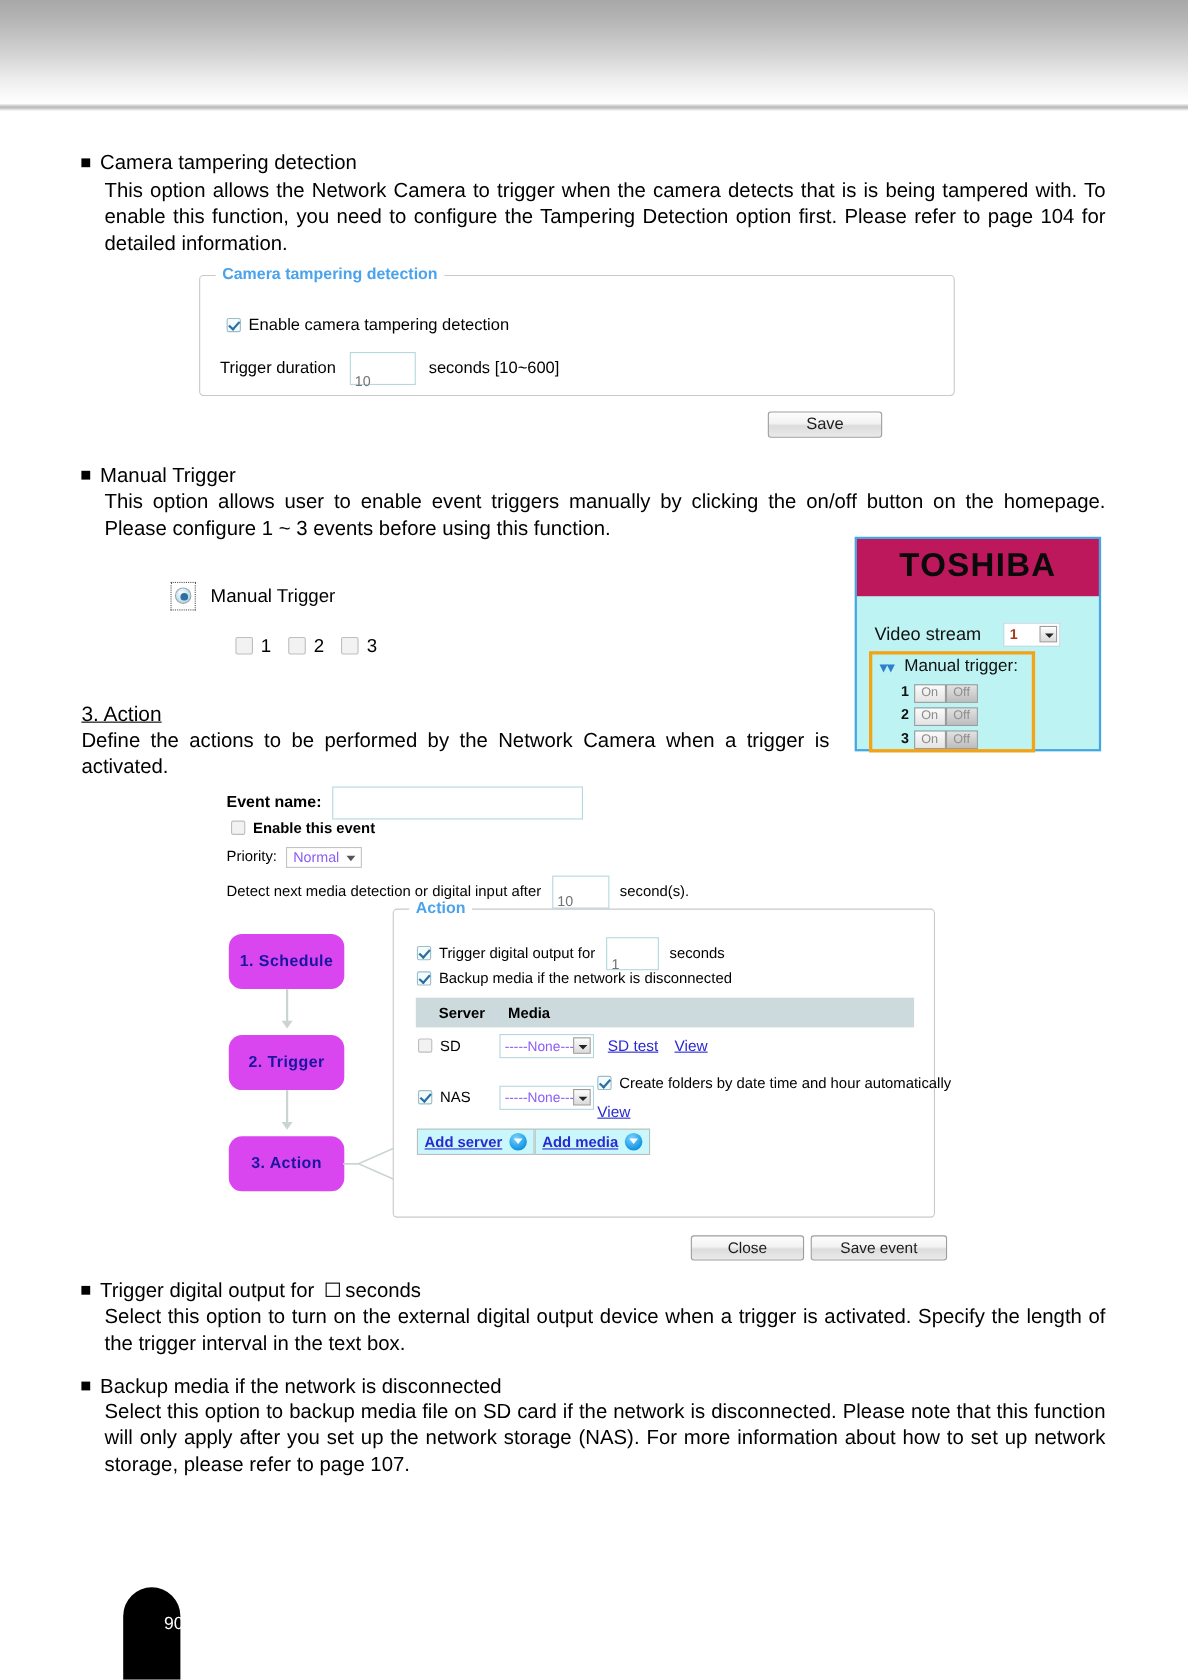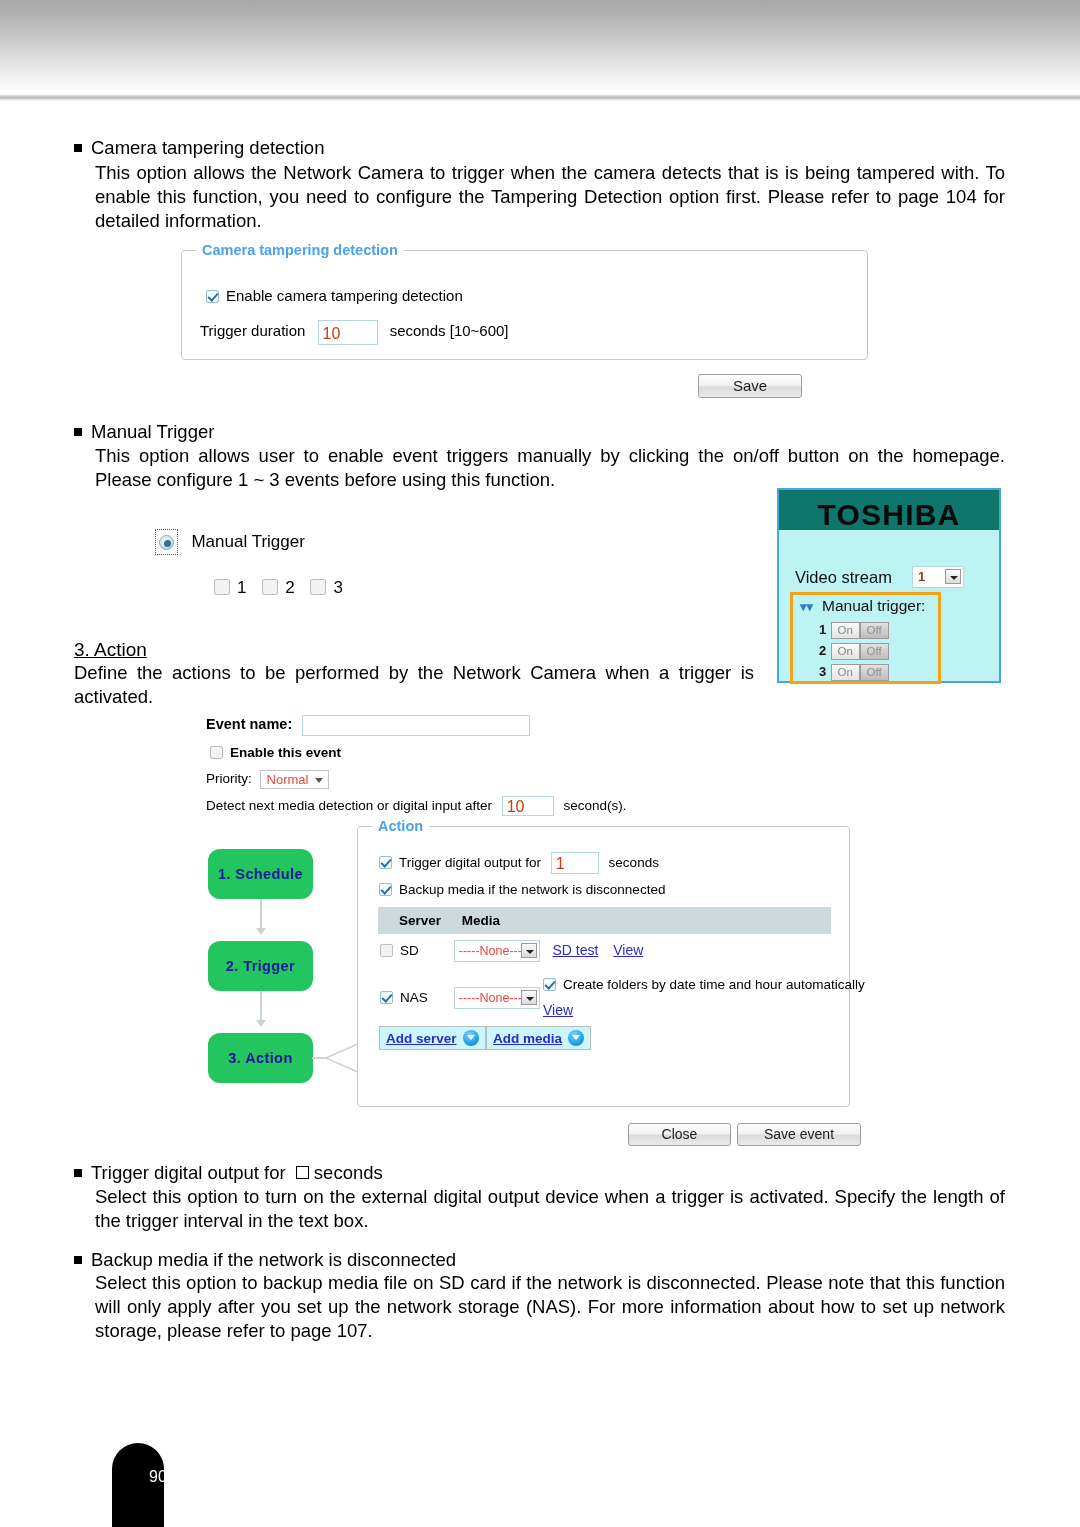--- a/index.html
+++ b/index.html
@@ -75,26 +75,26 @@
   .radio::after{
     content:""; position:absolute; left:4px; top:4px; width:7px; height:7px;
     border-radius:50%; background:#2d6f9e;
   }
   .radio-box{
     display:inline-block; padding:3px; border:1px dotted #555; vertical-align:middle;
   }
 
   .txtbox{
     display:inline-block; border:1px solid #b5d7e2; background:#fff;
-    font-size:16px; color:#c2410c; padding:1px 4px; vertical-align:middle;
+    font-size:13px; color:#737373; padding:14px 4px; vertical-align:middle;
   }
 
   .sel{
     display:inline-block; border:1px solid #b5d7e2; background:#fff;
-    font-size:13px; color:#ef4444; vertical-align:middle; position:relative;
+    font-size:13px; color:#8b5cf6; vertical-align:middle; position:relative;
     height:20px; line-height:18px; padding-left:5px;
   }
   .sel .arrowbtn{
     position:absolute; right:2px; top:2px; width:16px; height:15px;
     background:linear-gradient(to bottom,#fdfdfd,#dadada);
     border:1px solid #9b9b9b;
   }
   .sel .arrowbtn::after{
     content:""; position:absolute; left:4px; top:6px;
     border-left:4px solid transparent; border-right:4px solid transparent;
@@ -105,21 +105,21 @@
     display:inline-block; text-align:center;
     background:linear-gradient(to bottom,#fdfdfd 0%,#f2f2f2 45%,#dcdcdc 55%,#eaeaea 100%);
     border:1px solid #9d9d9d; border-radius:3px;
     font-size:15px; color:#1c1c1c;
   }
 
   a.lnk{ color:#2a2ad0; text-decoration:underline; font-size:14px; }
 
   
   .stepbox{
-    position:absolute; background:#22c55e; border-radius:12px;
+    position:absolute; background:#d946ef; border-radius:12px;
     color:#16169e; font-weight:bold; font-size:14.5px;
     display:flex; align-items:center; justify-content:center;
     letter-spacing:.4px;
   }
   .arrowline{ position:absolute; background:#c9d5d2; width:2px; }
   .arrowhead{
     position:absolute; width:0; height:0;
     border-left:5px solid transparent; border-right:5px solid transparent;
     border-top:7px solid #c9d5d2;
   }
@@ -138,21 +138,21 @@
   .circ::after{
     content:""; position:absolute; left:4px; top:5px;
     border-left:4px solid transparent; border-right:4px solid transparent;
     border-top:5px solid #fff;
   }
 
   
   .tosh{
     position:absolute; border:2px solid #46a6e0; background:#bdf3f2;
   }
-  .tosh-top{ background:#0f766e; height:40px; position:relative; }
+  .tosh-top{ background:#be185d; height:52px; position:relative; }
   .tosh-logo{
     position:absolute; left:0; right:0; top:8px; text-align:center;
     font-weight:bold; font-size:30px; letter-spacing:1.2px; color:#0a0a0a;
     font-family:"Liberation Sans", sans-serif;
   }
   .tosh-row{ position:absolute; font-size:16.5px; color:#111; }
   .mt-box{
     position:absolute; border:3px solid #f5a316; background:#bdf3f2;
   }
   .mt-title{ position:absolute; font-size:15.5px; color:#111; white-space:nowrap; }

